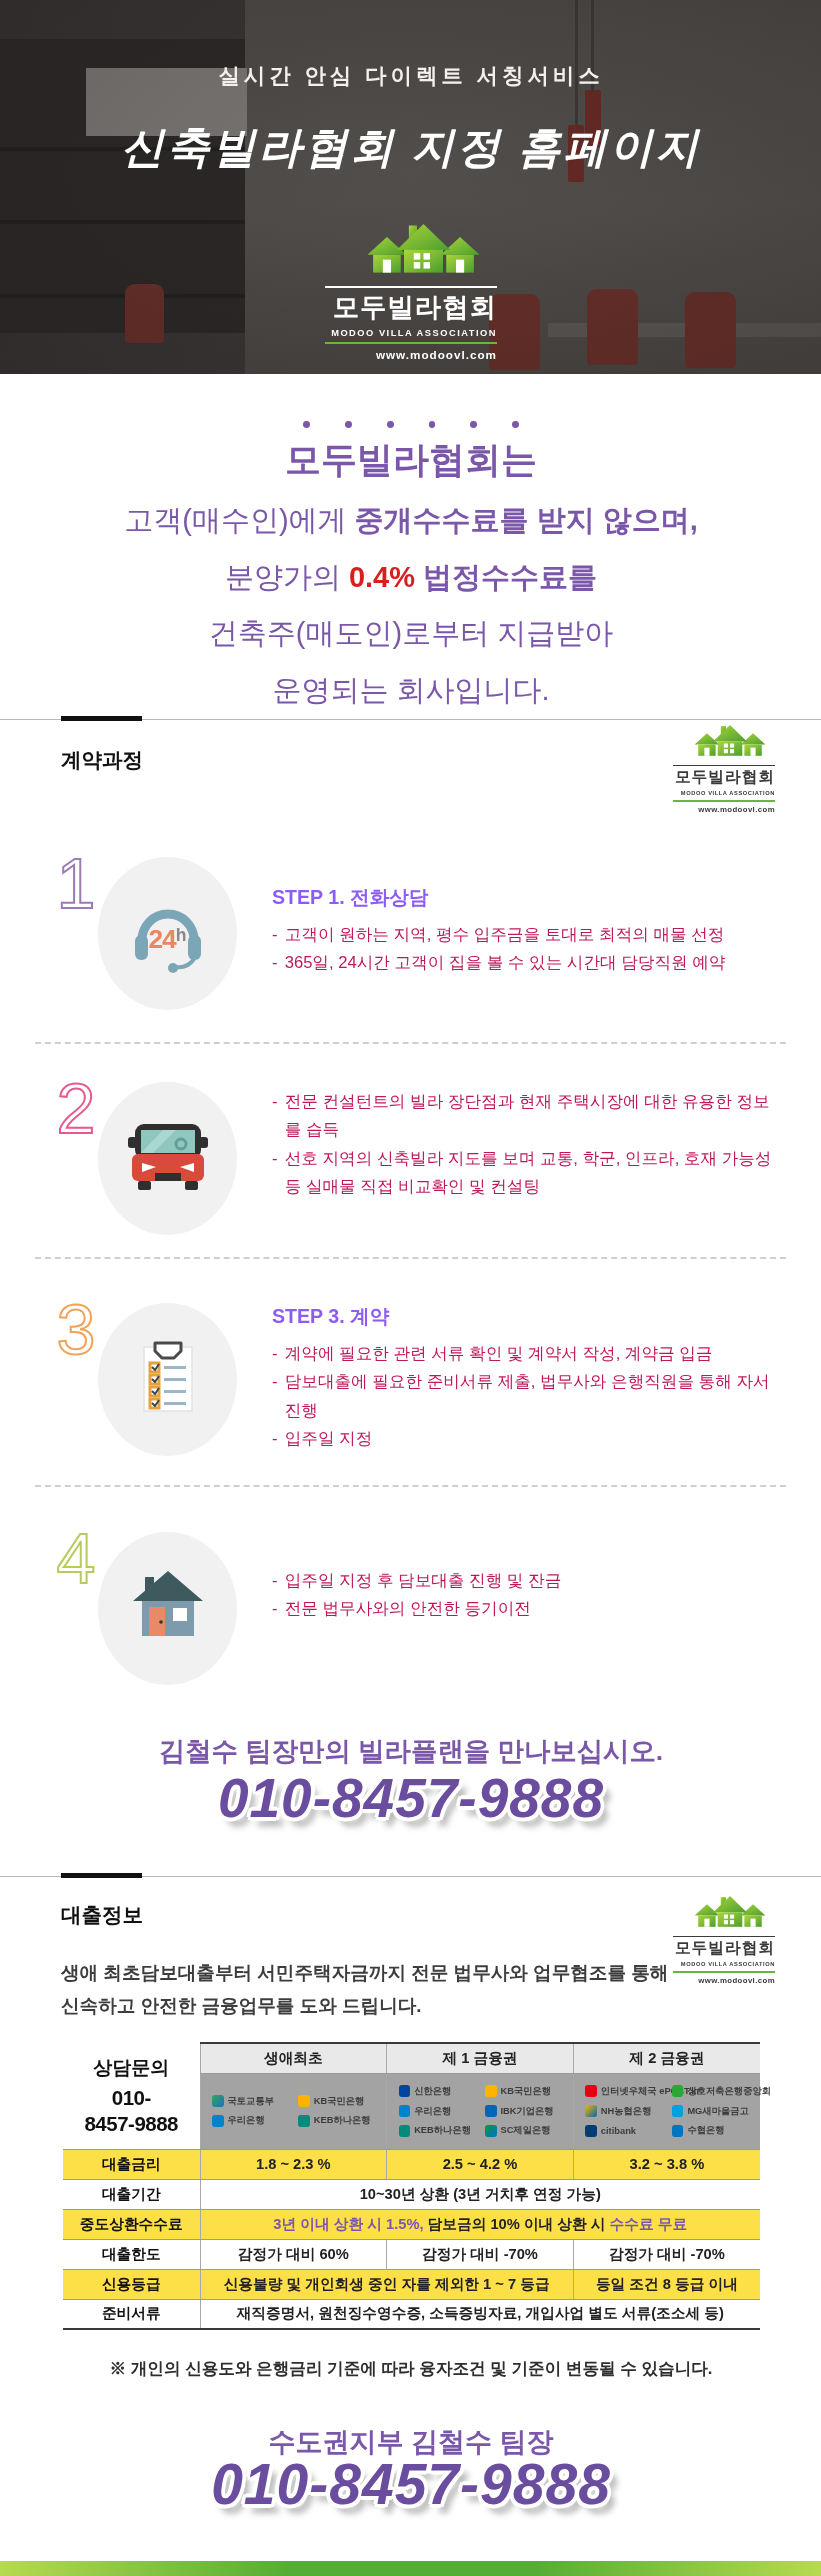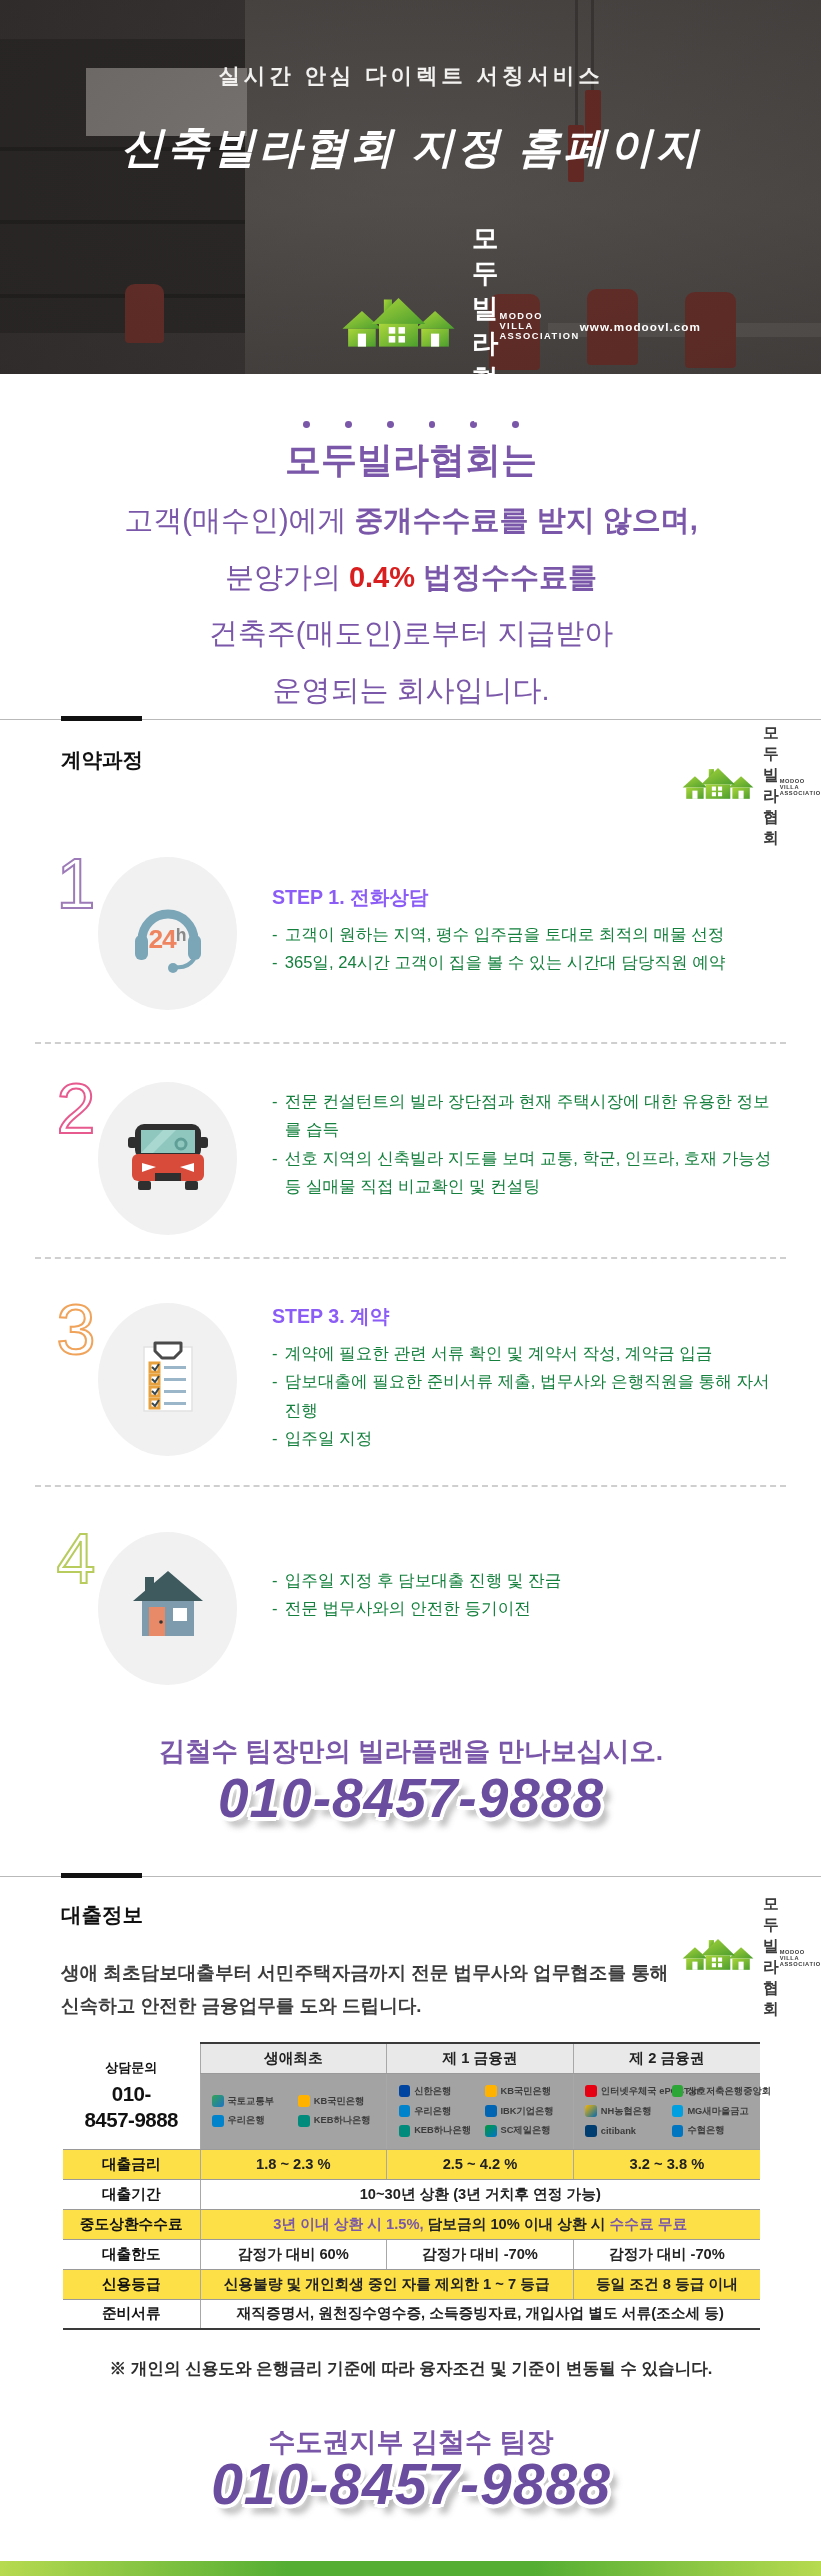--- a/index.html
+++ b/index.html
@@ -18,21 +18,21 @@
   .hero .lamp { position:absolute; width:15.7px; height:57px; background:#a32c22; border-radius:2px; }
   .hero .chair { position:absolute; width:51px; height:76px; background:#a8352a; border-radius:9.8px 9.8px 3.9px 3.9px; }
   .hero .table { position:absolute; left:548px; top:323px; width:274px; height:13.7px; background:#8b8682; }
   .hero .shade { position:absolute; inset:0; background:radial-gradient(ellipse at 50% 45%, rgba(43,40,39,.50) 0%, rgba(38,35,34,.62) 100%); }
   .hero-tagline { position:absolute; left:0; top:61px; width:822px; text-align:center;
                   color:#f2f1f0; font-size:21.5px; font-weight:600; letter-spacing:3.9px; z-index:5; }
   .hero-headline { position:absolute; left:0; top:119px; width:822px; text-align:center;
                    color:#ffffff; font-size:43px; font-weight:700; font-style:italic; letter-spacing:2.9px; z-index:5; }
 
   
-  .logo { position:absolute; display:flex; flex-direction:row; align-items:center; z-index:6; }
+  .logo { position:absolute; display:flex; flex-direction:column; align-items:flex-end; z-index:6; }
   .logo-hero { left:325px; top:219px; width:172px; }
   .logo-sec { width:102px; }
   .logo svg { display:block; }
   .logo .sep1 { width:100%; height:2px; margin-top:2px; }
   .logo-hero .sep1 { background:#ffffff; }
   .logo-sec .sep1 { background:#3c3c3c; height:1px; }
   .logo .kr { font-weight:800; letter-spacing:1px; }
   .logo-hero .kr { color:#ffffff; font-size:26.4px; margin-top:2px; }
   .logo-sec .kr { color:#3a3a3a; font-size:15.7px; margin-top:1px; }
   .logo .en { font-weight:700; }
@@ -67,21 +67,21 @@
   .s4 .num { -webkit-text-stroke:2px #b8cc5e; color:transparent; }
   .step .disc { position:absolute; left:59px; top:9.8px; width:139px; height:153px; background:#f1f1f1;
                 border-radius:50%; display:flex; align-items:center; justify-content:center; }
   .step .disc svg { width:90px; height:90px; }
   .badge { position:absolute; left:0; top:0; width:100%; height:100%; display:flex; align-items:center; justify-content:center; }
   .badge .n24 { color:#ee8560; font-size:26.4px; font-weight:800; letter-spacing:-1px; margin-top:11.7px; }
   .badge .nh { color:#8a8a8a; font-size:17.6px; font-weight:700; margin-top:3.9px; }
   .step .content { position:absolute; left:233px; width:513px; }
   .step .stitle { font-size:19.6px; font-weight:800; color:#8b5cf6; }
   .step .bullets { margin-top:9.8px; }
-  .step .bullet { font-size:16.6px; color:#15803d; line-height:1.72; padding-left:12.7px; position:relative; }
+  .step .bullet { font-size:16.6px; color:#be185d; line-height:1.72; padding-left:12.7px; position:relative; }
   .step .bullet::before { content:"-"; position:absolute; left:0; }
   .dash { position:absolute; left:35px; width:751px; border-top:2px dashed #cfcfcf; }
 
   
   .cta-msg { position:absolute; left:0; width:822px; text-align:center; color:#7a57a8; font-size:26.4px; font-weight:800; }
   .bigphone { position:absolute; left:0; width:822px; text-align:center; font-style:italic; font-weight:800;
               color:#6a4d9e; letter-spacing:1px;
               text-shadow:-2.9px -2.9px 0 #fff,2.9px -2.9px 0 #fff,-2.9px 2.9px 0 #fff,2.9px 2.9px 0 #fff,
                           -3.9px 0 0 #fff,3.9px 0 0 #fff,0 -3.9px 0 #fff,0 3.9px 0 #fff,
                           6.8px 8.8px 6.8px rgba(90,90,90,.45); }
@@ -89,21 +89,21 @@
   .phone2 { top:2451px; font-size:57px; }
 
   
   .loan-intro { position:absolute; left:61px; width:700px; color:#3d3d3d; font-size:18.6px; font-weight:600; line-height:1.75; }
   table.loan { position:absolute; left:63px; top:2042px; width:697px; border-collapse:collapse; table-layout:fixed; }
   table.loan col.c0 { width:137px; }
   table.loan th, table.loan td { font-size:14.7px; color:#222; text-align:center; vertical-align:middle; }
   table.loan th { background:#e9e9e9; border-top:2px solid #3a3a3a; border-bottom:1px solid #9a9a9a;
                   border-left:1px solid #a8a8a8; font-size:14.7px; font-weight:800; height:30px; }
   td.contact { border-right:0; border-bottom:1px solid #9a9a9a; background:#fff; }
-  td.contact .c-l { font-size:13px; font-weight:800; color:#111; }
+  td.contact .c-l { font-size:19px; font-weight:800; color:#111; }
   td.contact .c-p { font-size:20.5px; font-weight:800; color:#111; letter-spacing:-0.5px; line-height:1.25; margin-top:3.9px; }
   tr.logos td { height:76px; border-left:1px solid #a8a8a8; border-bottom:1px solid #9a9a9a; background:#a3a3a3; }
   .bankgrid { display:flex; flex-wrap:wrap; justify-content:center; align-items:center; gap:6.8px 9.8px; padding:3.9px 5.9px; }
   .bank { display:flex; align-items:center; gap:3.9px; width:44%; }
   .bank i { width:11.7px; height:11.7px; border-radius:2.9px; flex:0 0 auto; }
   .bank span { font-size:9.3px; font-weight:700; color:#3b3b3b; white-space:nowrap; }
   tr.r td { border-bottom:1px solid #9a9a9a; height:30px; font-weight:700; }
   tr.r td + td { border-left:1px solid #a8a8a8; }
   tr.r td.lbl { font-weight:800; color:#111; border-left:0; }
   tr.gray td { background:#fde047; }

